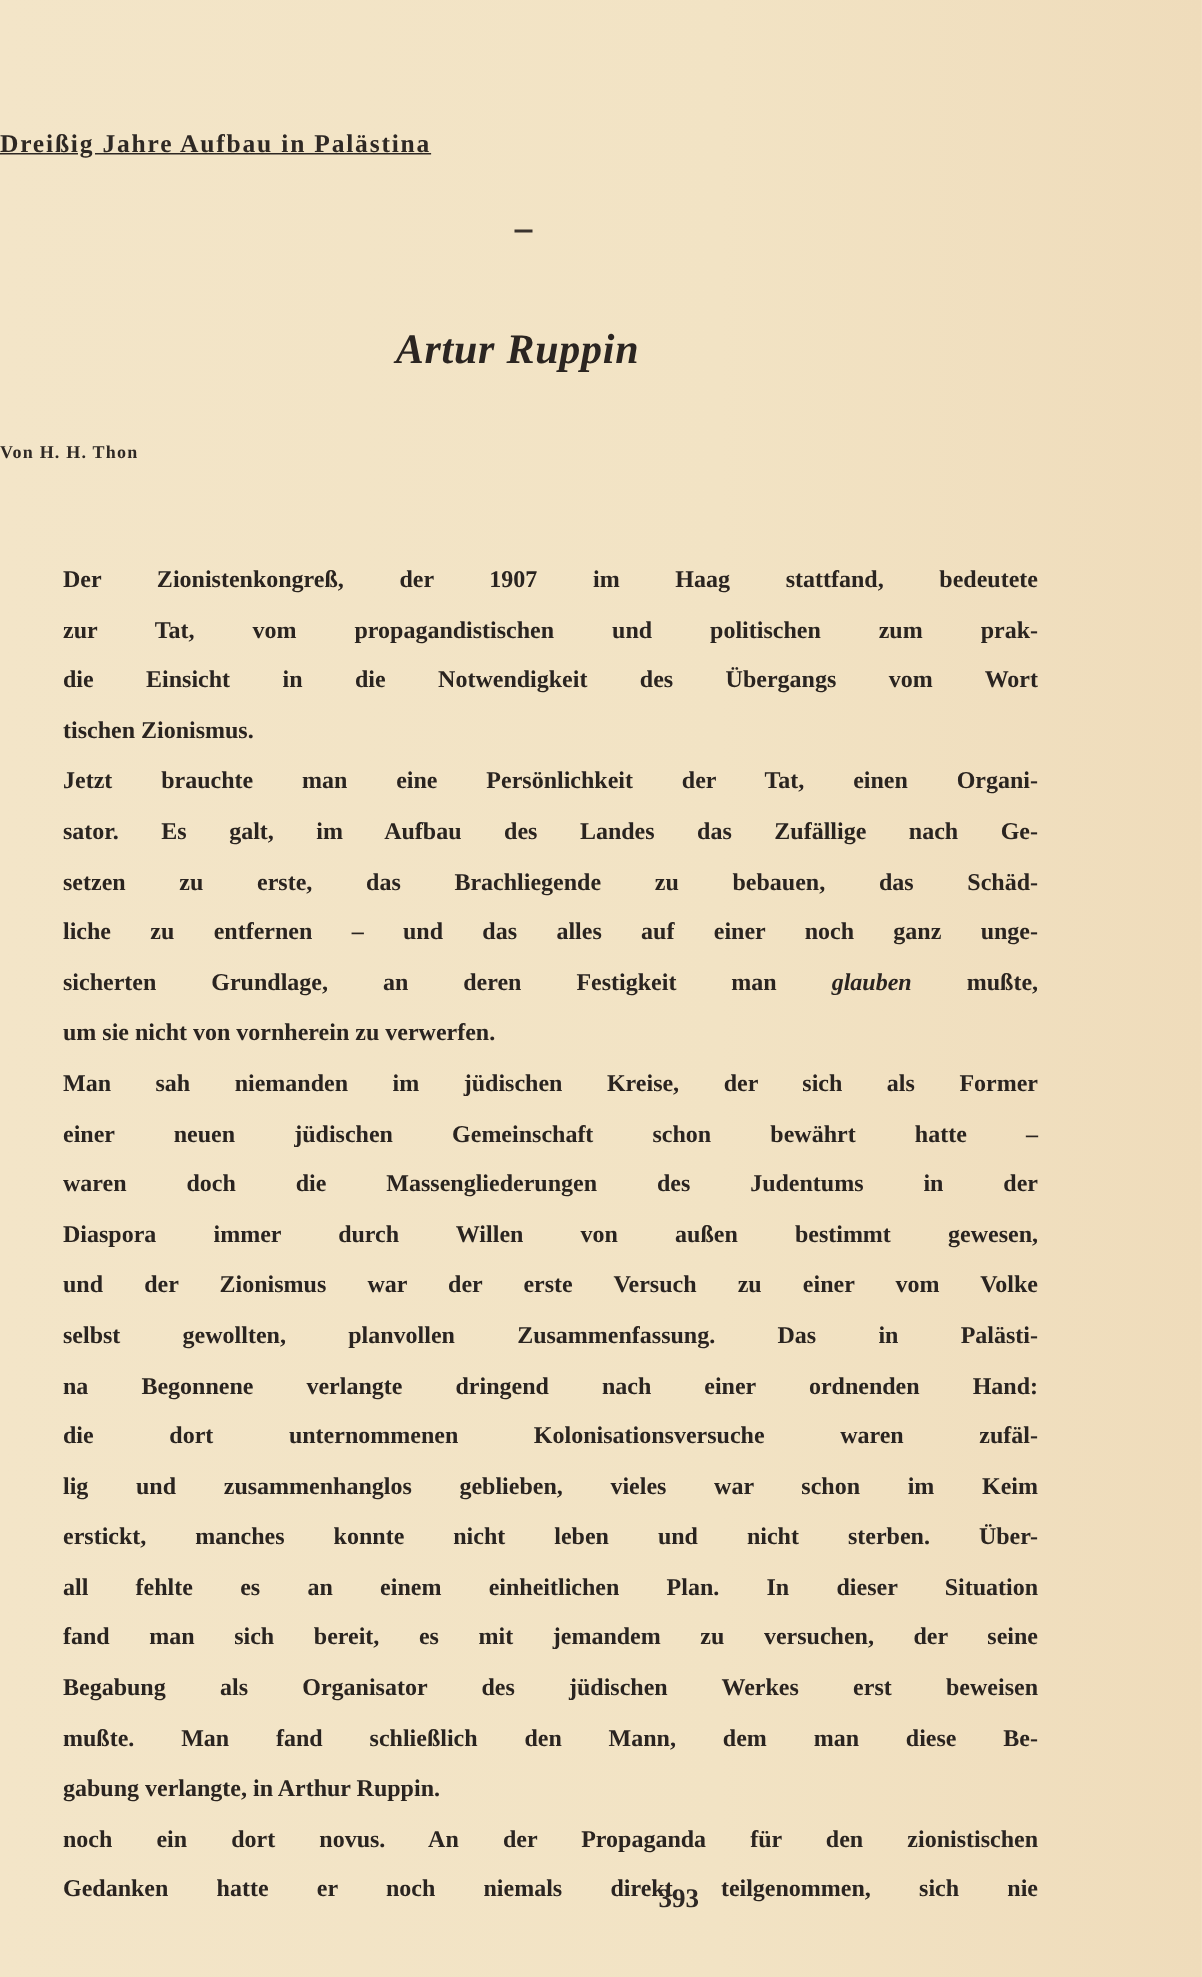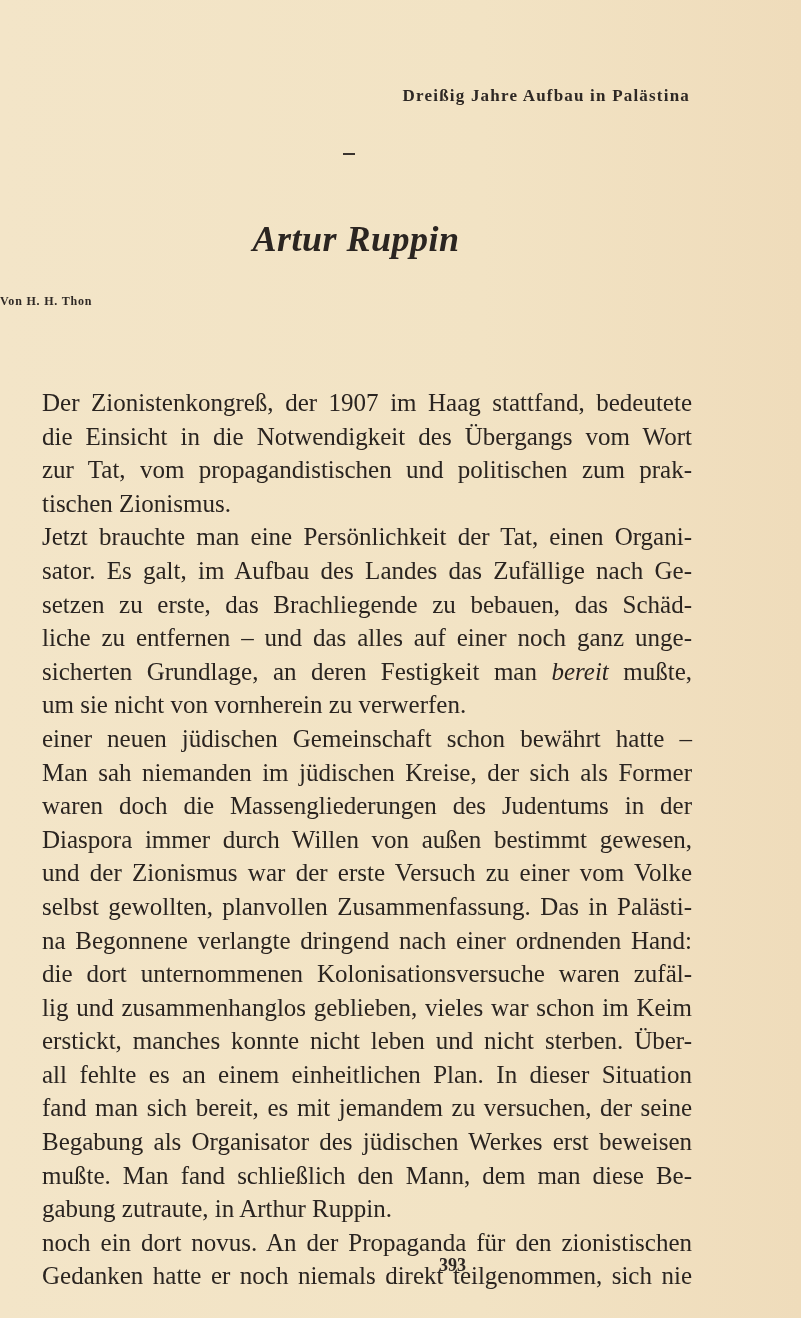--- a/index.html
+++ b/index.html
@@ -15,64 +15,64 @@
     .page {
       position: absolute;
       left: 0; top: 0;
       width: 801px; height: 1318px;
       background: linear-gradient(90deg, #f3e5c8 0%, #f2e3c4 60%, #efdcbb 100%);
     }
     .running-head {
       position: absolute;
       top: 86px;
       left: 0; width: 690px;
-      text-align: right;
+      text-align: left;
       font-size: 17px;
       letter-spacing: 1.2px;
       font-weight: bold;
       color: #2e2824;
+      text-decoration: underline;
     }
     .rule-dash {
       position: absolute;
       top: 153px;
       left: 343px;
       width: 12px;
       height: 2px;
       background: #3a332e;
     }
     .article-title {
       position: absolute;
       top: 218px;
       left: 0; width: 690px;
       text-align: center;
-      font-size: 36px;
+      font-size: 28px;
       font-style: italic;
       font-weight: bold;
       letter-spacing: 0.5px;
       color: #2b2521;
-      margin-left: 11px;
     }
     .byline {
       position: absolute;
       top: 294px;
       left: 0; width: 690px;
       text-align: left;
       font-size: 12px;
       font-weight: bold;
       letter-spacing: 0.8px;
       color: #2e2824;
     }
     .body-text {
       position: absolute;
-      top: 386px;
+      top: 370px;
       left: 42px;
       width: 650px;
-      font-size: 25px;
+      font-size: 16px;
       line-height: 33.6px;
-      font-weight: normal;
+      font-weight: bold;
       color: #2a2420;
     }
     .line {
       display: block;
       white-space: nowrap;
       text-align: justify;
       text-align-last: justify;
       height: 33.6px;
     }
     .line.last {
@@ -98,43 +98,43 @@
   <div class="running-head">Dreißig Jahre Aufbau in Palästina</div>
 
   <div class="rule-dash"></div>
 
   <div class="article-title">Artur Ruppin</div>
 
   <div class="byline">Von H. H. Thon</div>
 
   <div class="body-text">
     <span class="line">Der Zionistenkongreß, der 1907 im Haag stattfand, bedeutete</span>
+    <span class="line">zur Tat, vom propagandistischen und politischen zum prak-</span>
     <span class="line">die Einsicht in die Notwendigkeit des Übergangs vom Wort</span>
-    <span class="line">zur Tat, vom propagandistischen und politischen zum prak-</span>
     <span class="line last">tischen Zionismus.</span>
     <span class="line">Jetzt brauchte man eine Persönlichkeit der Tat, einen Organi-</span>
     <span class="line">sator. Es galt, im Aufbau des Landes das Zufällige nach Ge-</span>
     <span class="line">setzen zu erste, das Brachliegende zu bebauen, das Schäd-</span>
     <span class="line">liche zu entfernen – und das alles auf einer noch ganz unge-</span>
-    <span class="line"><span>sicherten Grundlage, an deren Festigkeit man</span> <em>bereit</em> <span>mußte,</span></span>
+    <span class="line"><span>sicherten Grundlage, an deren Festigkeit man</span> <em>glauben</em> <span>mußte,</span></span>
     <span class="line last">um sie nicht von vornherein zu verwerfen.</span>
+    <span class="line">Man sah niemanden im jüdischen Kreise, der sich als Former</span>
     <span class="line">einer neuen jüdischen Gemeinschaft schon bewährt hatte –</span>
-    <span class="line">Man sah niemanden im jüdischen Kreise, der sich als Former</span>
     <span class="line">waren doch die Massengliederungen des Judentums in der</span>
     <span class="line">Diaspora immer durch Willen von außen bestimmt gewesen,</span>
     <span class="line">und der Zionismus war der erste Versuch zu einer vom Volke</span>
     <span class="line">selbst gewollten, planvollen Zusammenfassung. Das in Palästi-</span>
     <span class="line">na Begonnene verlangte dringend nach einer ordnenden Hand:</span>
     <span class="line">die dort unternommenen Kolonisationsversuche waren zufäl-</span>
     <span class="line">lig und zusammenhanglos geblieben, vieles war schon im Keim</span>
     <span class="line">erstickt, manches konnte nicht leben und nicht sterben. Über-</span>
     <span class="line">all fehlte es an einem einheitlichen Plan. In dieser Situation</span>
     <span class="line">fand man sich bereit, es mit jemandem zu versuchen, der seine</span>
     <span class="line">Begabung als Organisator des jüdischen Werkes erst beweisen</span>
     <span class="line">mußte. Man fand schließlich den Mann, dem man diese Be-</span>
-    <span class="line last">gabung zutraute, in Arthur Ruppin.</span>
+    <span class="line last">gabung verlangte, in Arthur Ruppin.</span>
     <span class="line">noch ein dort novus. An der Propaganda für den zionistischen</span>
     <span class="line">Gedanken hatte er noch niemals direkt teilgenommen, sich nie</span>
   </div>
 
   <div class="page-number">393</div>
 
 </div>
 
 </body></html>

